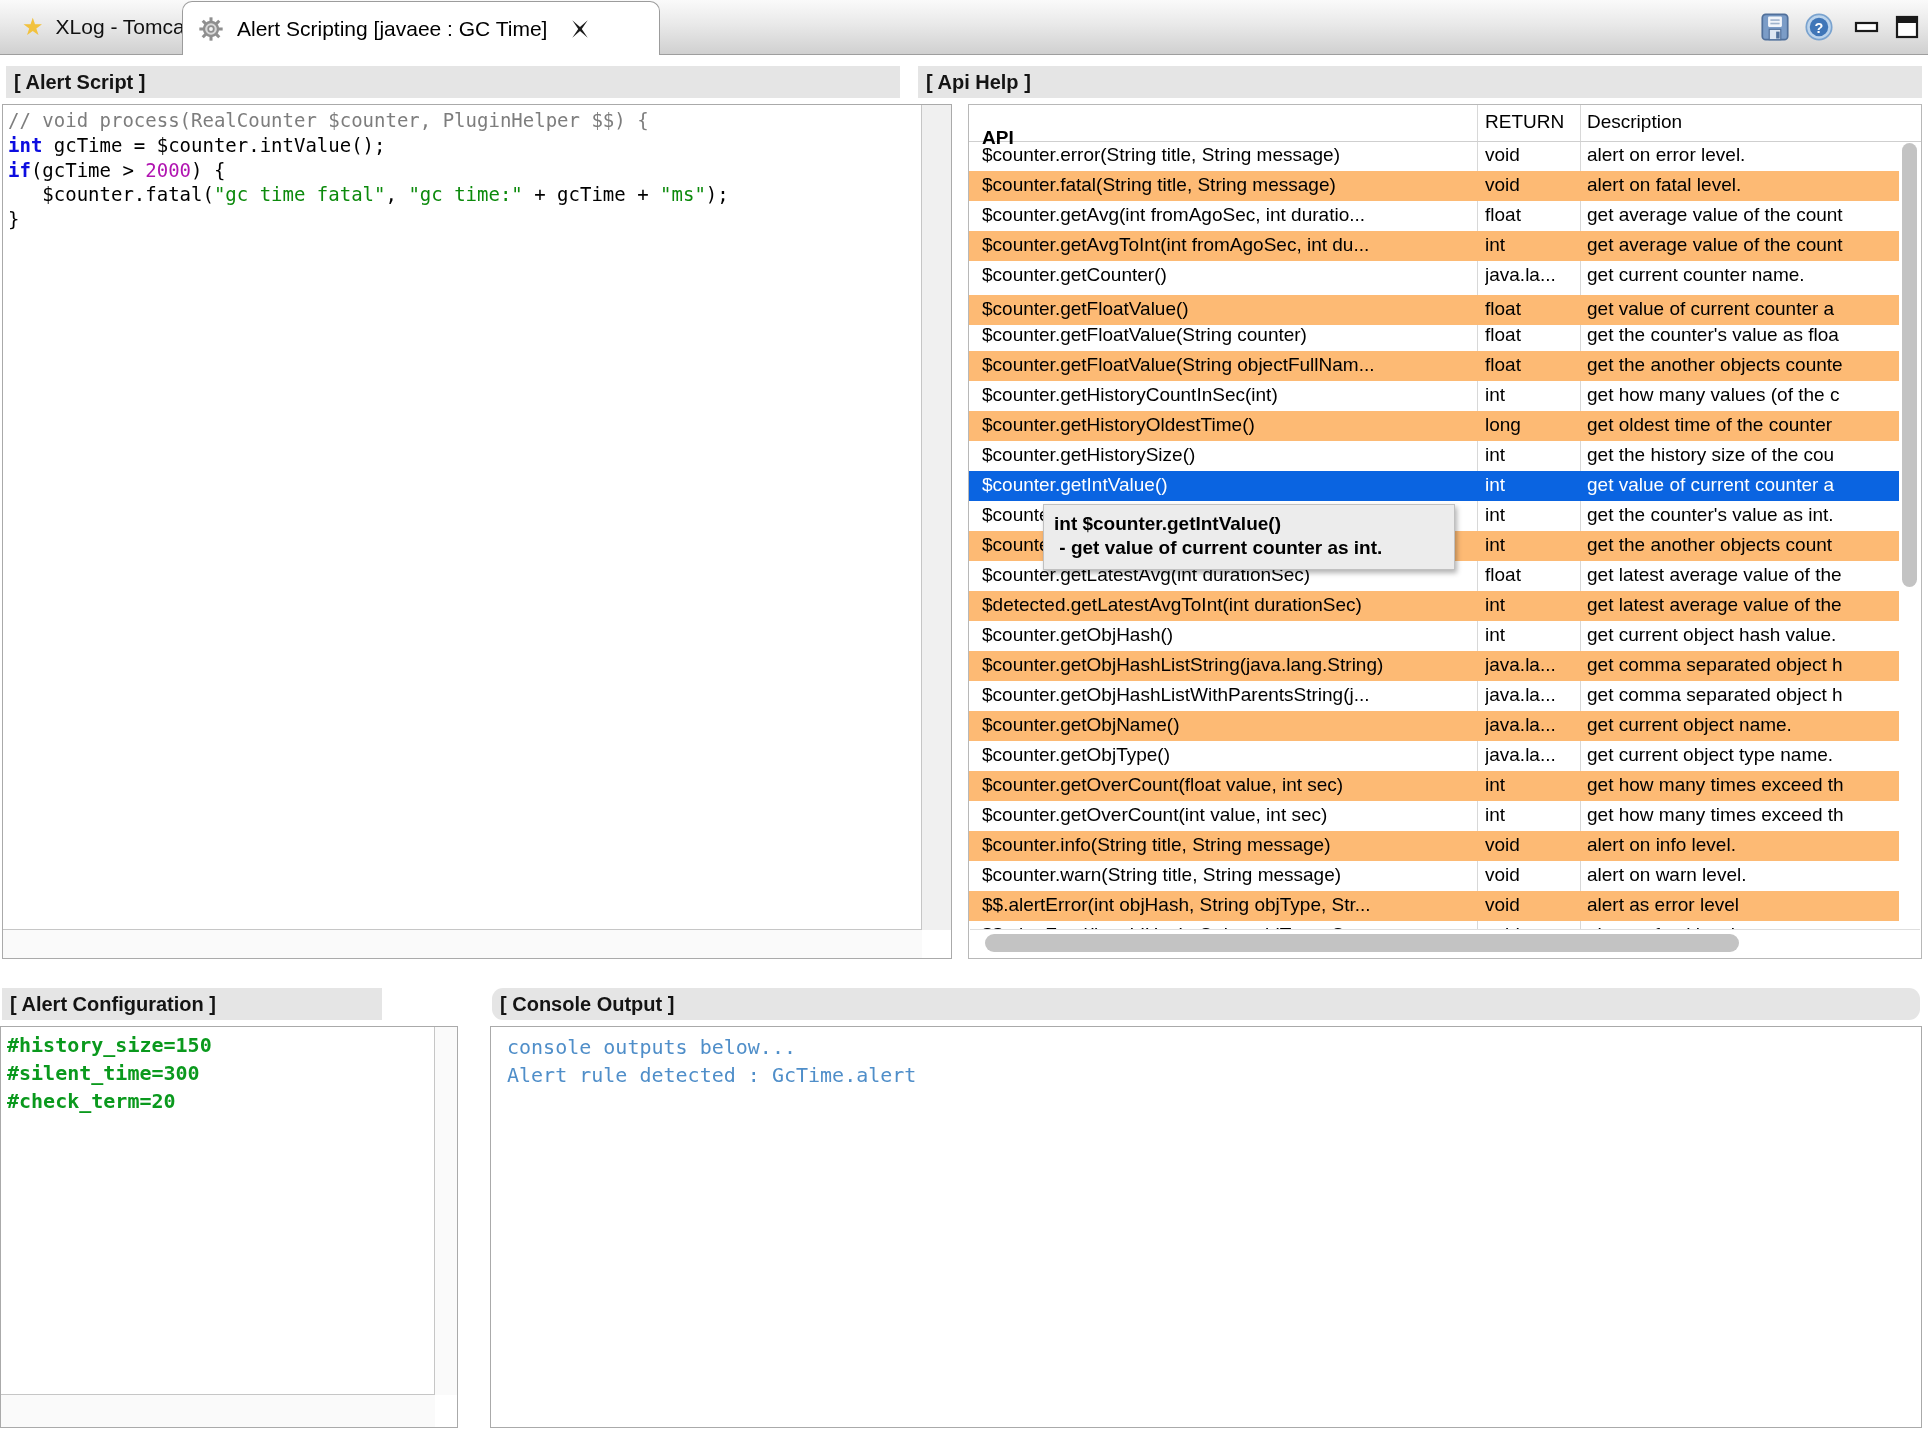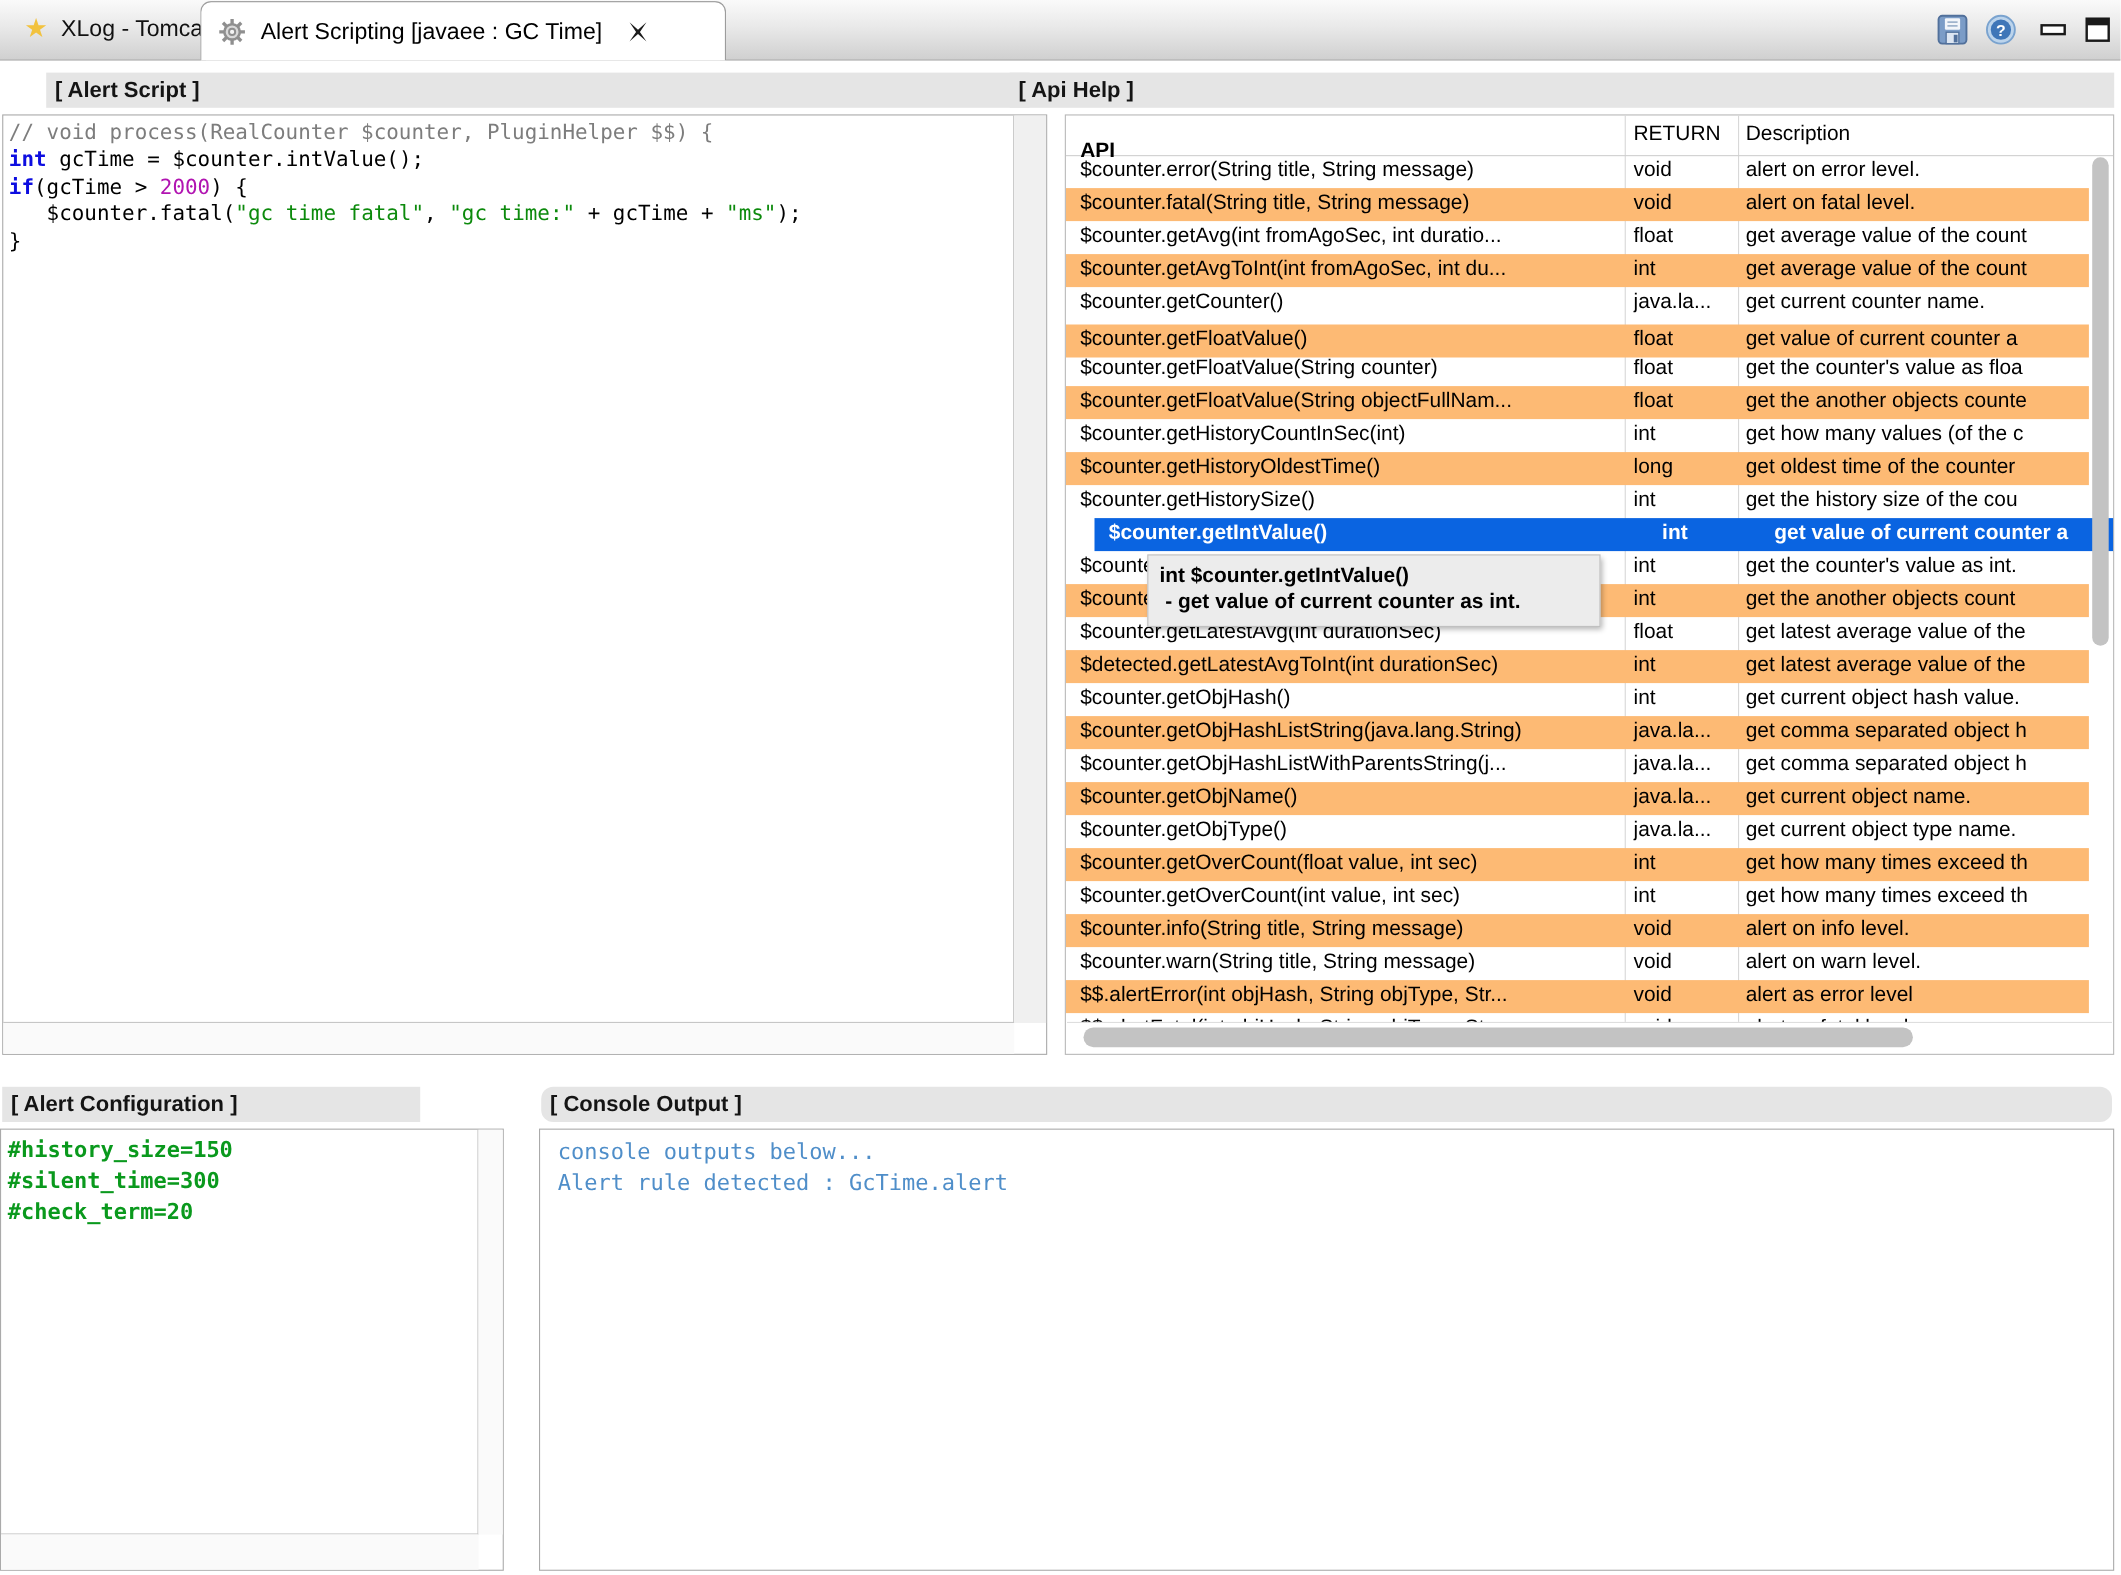--- a/index.html
+++ b/index.html
@@ -42,21 +42,21 @@
 
   
   .api-table{position:absolute;left:968px;top:104px;width:954px;height:855px;
     background:#fff;border:1px solid #b8b8b8;box-sizing:border-box;}
   .api-head{position:absolute;left:0;top:0;right:0;height:36px;border-bottom:1px solid #cfcfcf;
     font-size:19px;color:#000;}
   .col-sep{position:absolute;top:0;bottom:27px;width:1px;background:#d8d8d8;}
   .api-rows{position:absolute;left:0;top:36px;right:0;bottom:0;overflow:hidden;}
   .api-row{position:absolute;left:0;width:930px;height:30px;font-size:19px;}
   .api-row.alt{background:#fdba74;}
-  .api-row.selected{background:var(--selection);color:#fff;font-weight:700;margin-left:26px;}
+  .api-row.selected{background:var(--selection);color:#fff;font-weight:400;}
   .cell{position:absolute;top:3px;white-space:nowrap;overflow:hidden;}
   .cell.c-api{left:13px;width:492px;}
   .cell.c-ret{left:516px;width:90px;}
   .cell.c-desc{left:618px;width:312px;}
   .vthumb{position:absolute;left:933px;top:38px;width:15px;height:444px;
     background:#c3c3c3;border-radius:8px;z-index:5;}
   .hband{position:absolute;left:1px;right:1px;bottom:1px;height:27px;background:#fff;
     border-top:1px solid #dedede;z-index:4;}
   .hthumb{position:absolute;left:15px;top:4px;width:754px;height:18px;
     background:#c3c3c3;border-radius:9px;}
@@ -133,21 +133,21 @@
       </span>
       <span>
         <svg width="26" height="26" viewBox="0 0 26 26">
           <rect x="3" y="3" width="20" height="20" fill="#ffffff" stroke="#1a1a1a" stroke-width="2.2"></rect>
           <rect x="3" y="3" width="20" height="6" fill="#1a1a1a"></rect>
         </svg>
       </span>
     </div>
   </div>
 
-  <div class="band" style="left:6px;top:66px;width:894px;margin-left:36px;">
+  <div class="band" style="left:6px;top:66px;width:894px;">
     <span>[ Alert Script ]</span>
   </div>
   <div class="band" style="left:2px;top:988px;width:380px;">
     <span>[ Alert Configuration ]</span>
   </div>
   <div class="band" style="left:918px;top:66px;width:1004px;">
     <span>[ Api Help ]</span>
   </div>
   <div class="band" style="left:492px;top:988px;width:1428px;border-radius:11px;">
     <span>[ Console Output ]</span>

